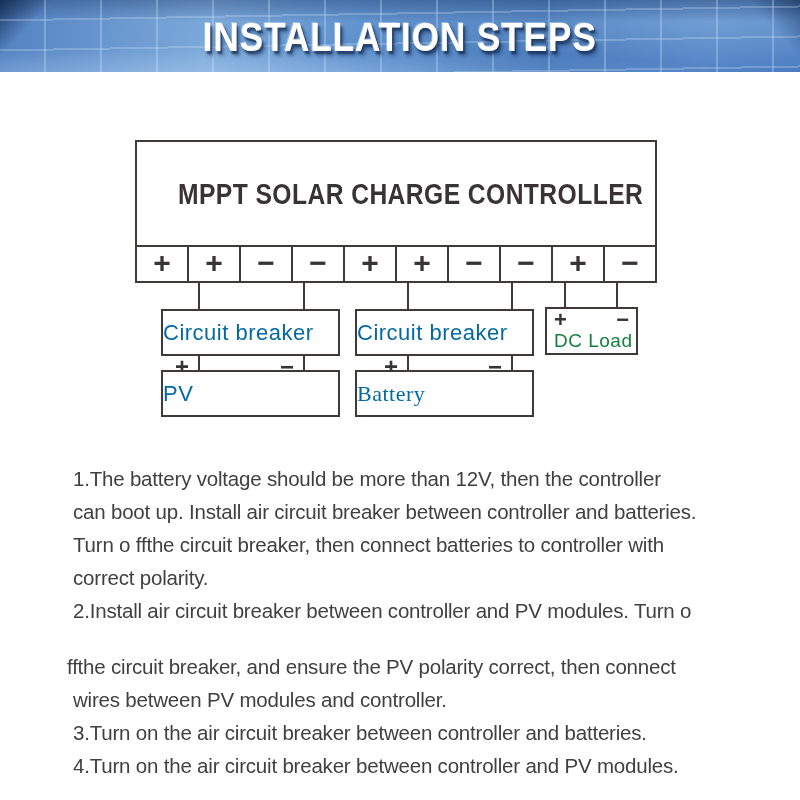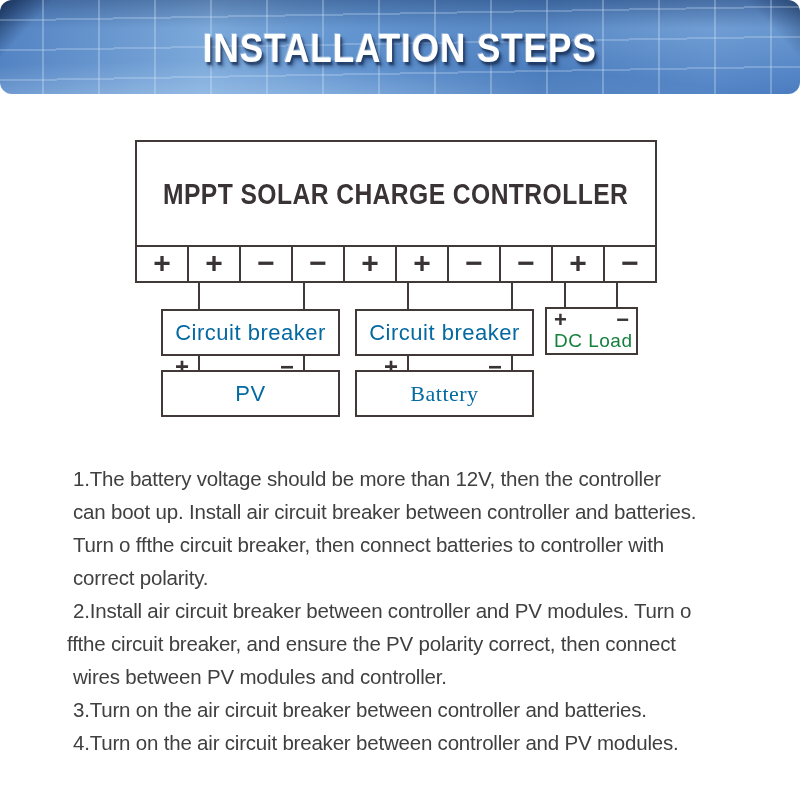--- a/index.html
+++ b/index.html
@@ -10,30 +10,29 @@
     width: 800px;
     height: 800px;
     background: #ffffff;
     overflow: hidden;
   }
 
   
   .banner {
     position: absolute;
     left: 0; top: 0;
-    width: 800px; height: 94px;
+    width: 800px; height: 72px;
     overflow: hidden;
     background:
       linear-gradient(132deg, rgba(16,38,74,0.85) 0%, rgba(16,38,74,0) 6%),
       linear-gradient(228deg, rgba(16,38,74,0.55) 0%, rgba(16,38,74,0) 6%),
       linear-gradient(to bottom, rgba(20,45,90,0.35) 0%, rgba(20,45,90,0) 30%),
       radial-gradient(120% 95% at 28% 120%, rgba(190,218,246,0.55) 0%, rgba(190,218,246,0) 58%),
       radial-gradient(90% 120% at 88% 30%, rgba(150,190,230,0.45) 0%, rgba(150,190,230,0) 60%),
       linear-gradient(96deg, #5282c2 0%, #7ca9da 26%, #5c8fcc 45%, #3f72b6 68%, #5182c4 88%, #4a7cc0 100%);
-    border-radius: 12px;
   }
   .banner::before {
     content: "";
     position: absolute;
     inset: -60px;
     background:
       repeating-linear-gradient(97deg, rgba(215,233,250,0.30) 0px, rgba(215,233,250,0.30) 2px, rgba(215,233,250,0) 2px, rgba(215,233,250,0) 56px),
       repeating-linear-gradient(186deg, rgba(215,233,250,0.26) 0px, rgba(215,233,250,0.26) 2px, rgba(215,233,250,0) 2px, rgba(215,233,250,0) 30px);
     transform: rotate(-7deg);
   }
@@ -61,21 +60,20 @@
   }
 
   
   .diagram { position: absolute; inset: 0; color: #3a3335; }
   .dbox {
     position: absolute;
     border: 2px solid #403938;
     background: #ffffff;
     display: flex;
     align-items: center;
-    justify-content: center;
   }
   .controller-box {
     left: 135px; top: 140px; width: 522px; height: 107px;
     border-bottom: none;
   }
   .controller-title {
     display: inline-block;
     font-size: 29px;
     font-weight: bold;
     letter-spacing: 0.5px;
@@ -158,21 +156,21 @@
   .instructions {
     position: absolute;
     left: 67px; top: 462px;
     width: 726px;
     font-size: 20.5px;
     line-height: 33px;
     letter-spacing: -0.2px;
     color: #404040;
   }
   .instruction-line { padding-left: 6px; white-space: nowrap; }
-  .instruction-line.flush { padding-left: 0; }
+  .instruction-line.flush { padding-left: 0; margin-top: 23px; }
 </style>
 </head>
 <body>
 
 <div class="page">
 
   <div class="banner">
     <div class="banner-title-wrap">
       <span class="banner-title">INSTALLATION STEPS</span>
     </div>

